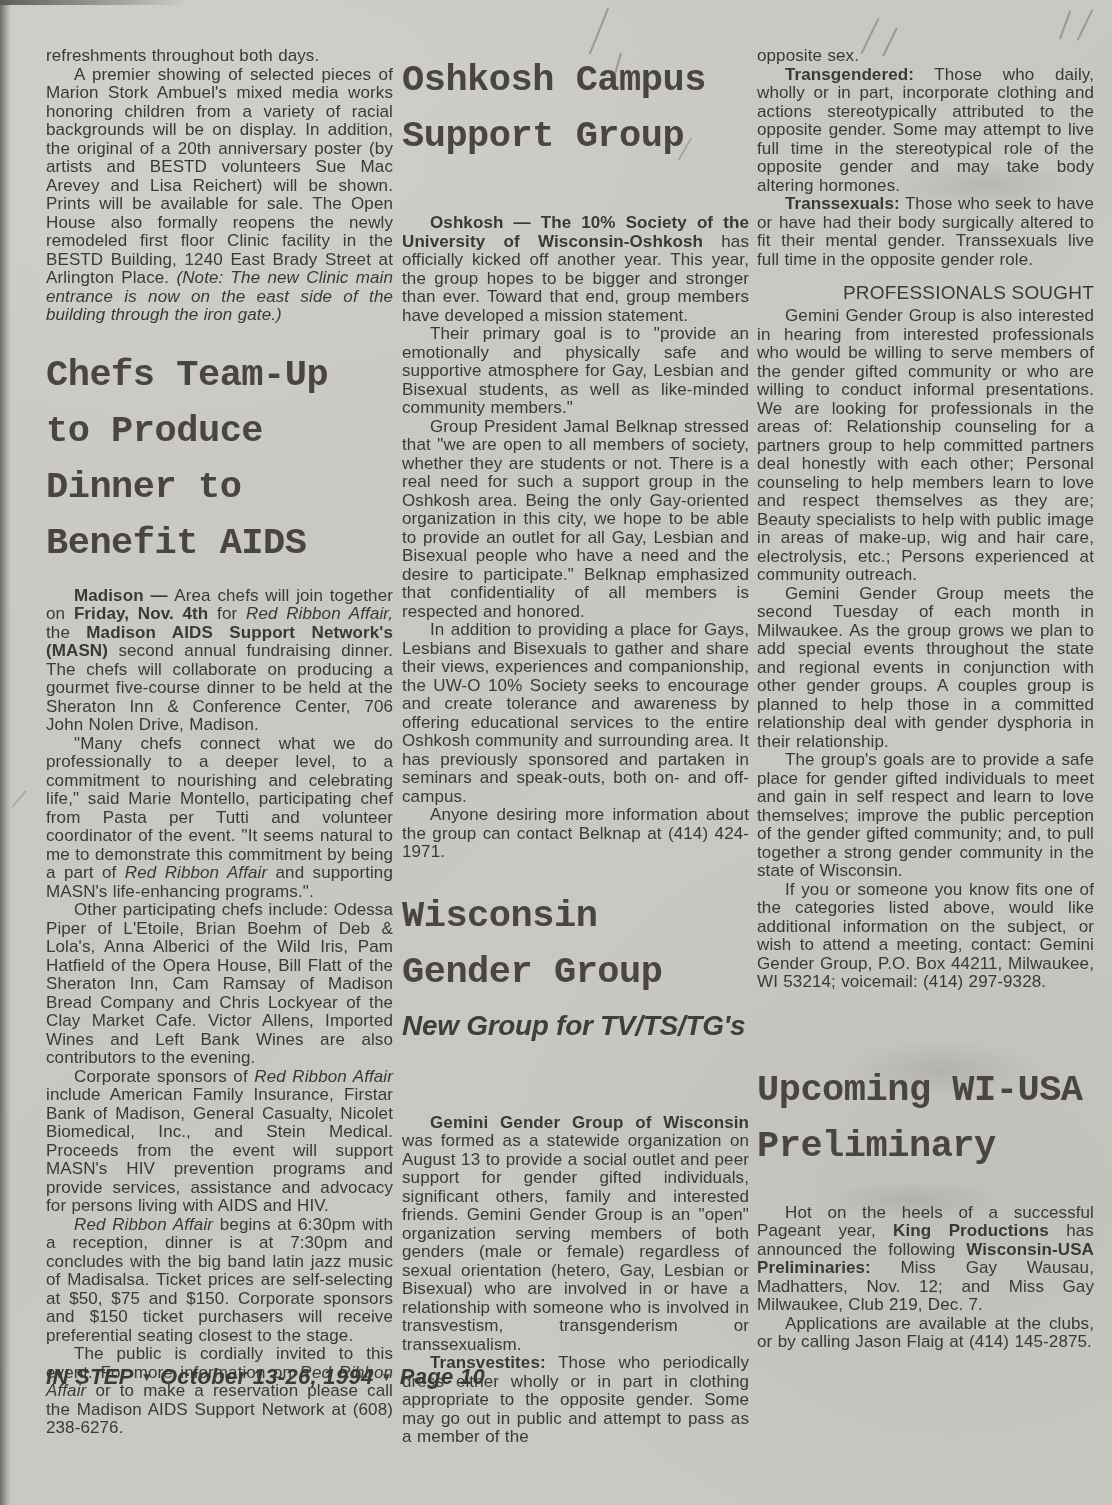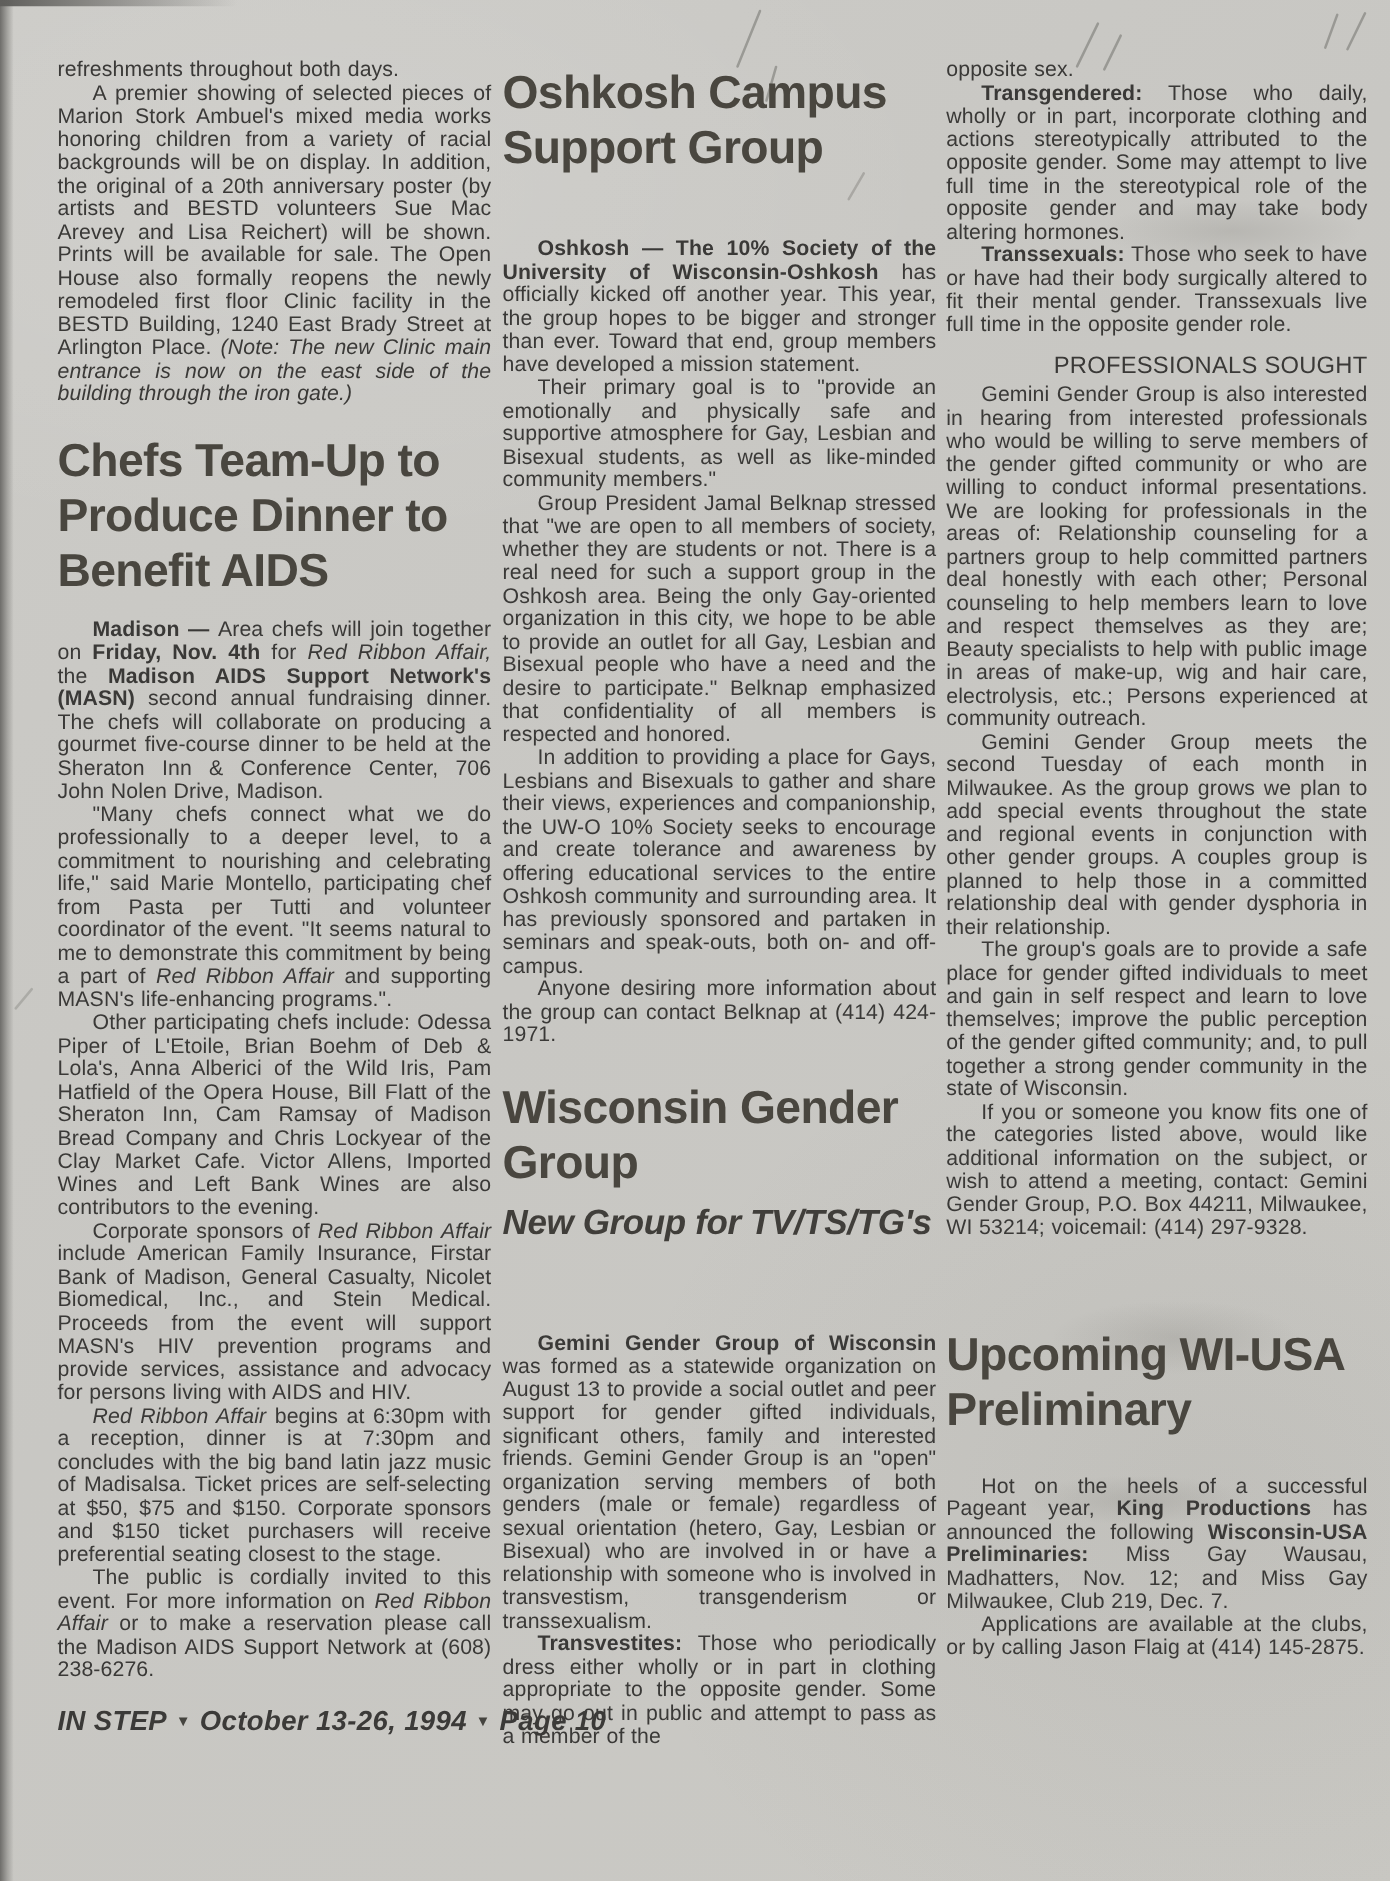--- a/index.html
+++ b/index.html
@@ -30,24 +30,24 @@
     text-indent:28px;
     letter-spacing:0.1px;
     word-spacing:0.5px;
     color:#3a3937;
   }
   .para.no-indent { text-indent:0; }
   .seg-b  { font-weight:bold; }
   .seg-i  { font-style:italic; }
 
   .headline {
-    font-family:Liberation Sans, sans-serif;
+    font-family:Liberation Mono, monospace;
     font-weight:bold;
     font-size:37px;
-    line-height:44px;
+    line-height:56px;
     letter-spacing:-0.5px;
     color:#49463f;
     margin:0;
   }
   .headline.chefs  { margin:22px 0 16px 0; }
   .headline.oshkosh{ margin:0 0 50px 0; }
   .headline.wgg    { margin:26px 0 10px 0; }
   .headline.wiusa  { margin:70px 0 30px 0; }
 
   .subhead {

